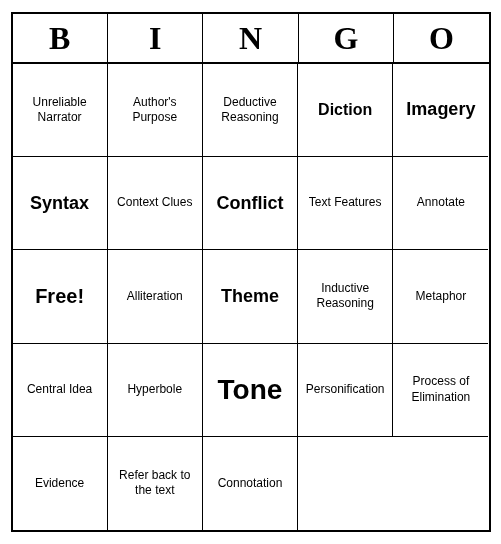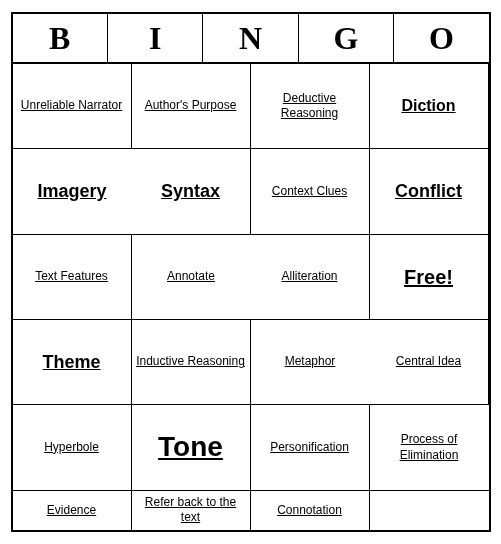--- a/index.html
+++ b/index.html
@@ -33,24 +33,23 @@
       font-size: 32px;
       font-weight: bold;
       font-family: Georgia, serif;
       border-right: 1px solid #000;
     }
     .bingo-header-cell:last-child {
       border-right: none;
     }
     .bingo-grid {
       display: grid;
-      grid-template-columns: repeat(4, 1fr);
+      grid-template-columns: repeat(5, 1fr);
       grid-template-rows: repeat(5, 1fr);
       flex: 1;
-      text-decoration: underline;
     }
     .bingo-cell {
       border-right: 1px solid #000;
       border-bottom: 1px solid #000;
       display: flex;
       justify-content: center;
       align-items: center;
       text-align: center;
       padding: 4px;
       font-size: 12px;
@@ -94,22 +93,22 @@
   <div class="bingo-cell">Unreliable Narrator</div>
       <div class="bingo-cell">Author's Purpose</div>
       <div class="bingo-cell">Deductive Reasoning</div>
       <div class="bingo-cell diction-text">Diction</div>
       <div class="bingo-cell medium-text">Imagery</div>
       <div class="bingo-cell medium-text">Syntax</div>
       <div class="bingo-cell">Context Clues</div>
       <div class="bingo-cell medium-text">Conflict</div>
       <div class="bingo-cell">Text Features</div>
       <div class="bingo-cell">Annotate</div>
+      <div class="bingo-cell free">Free!</div>
       <div class="bingo-cell">Alliteration</div>
-      <div class="bingo-cell free">Free!</div>
       <div class="bingo-cell medium-text">Theme</div>
       <div class="bingo-cell">Inductive Reasoning</div>
       <div class="bingo-cell">Metaphor</div>
       <div class="bingo-cell">Central Idea</div>
       <div class="bingo-cell">Hyperbole</div>
       <div class="bingo-cell tone-text">Tone</div>
       <div class="bingo-cell">Personification</div>
       <div class="bingo-cell">Process of Elimination</div>
       <div class="bingo-cell">Evidence</div>
       <div class="bingo-cell">Refer back to the text</div>

